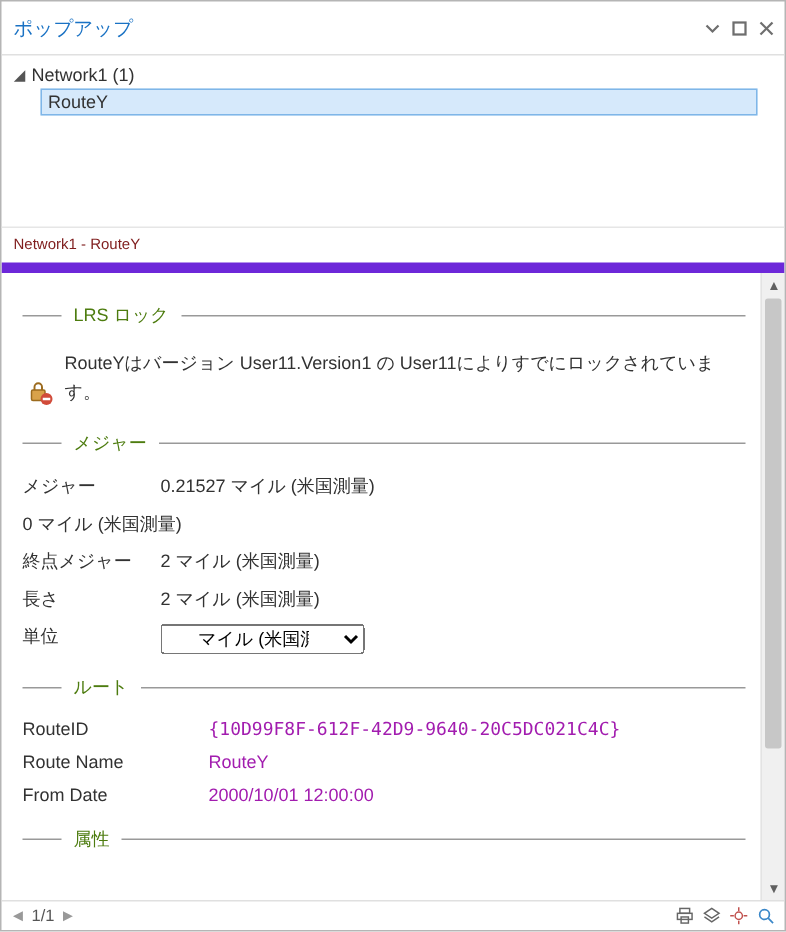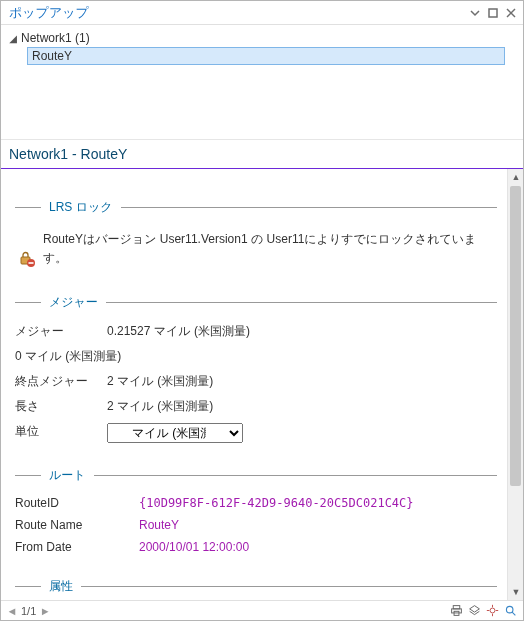--- a/index.html
+++ b/index.html
@@ -11,67 +11,67 @@
     width: 524px;
     height: 621px;
     display: flex;
     flex-direction: column;
     border: 1px solid #b5b5b5;
   }
   
   .titlebar {
     display: flex;
     align-items: center;
-    height: 24px;
+    height: 36px;
     padding: 0 4px 0 8px;
     border-bottom: 1px solid #e0e0e0;
   }
   .title-text { color: #1a72c4; font-size: 13px; flex: 1; }
   .titlebar .icon { width: 16px; height: 16px; display: flex; align-items: center; justify-content: center; color: #6e6e6e; margin-left: 2px; cursor: default; }
   .titlebar .icon svg { width: 10px; height: 10px; stroke: #6e6e6e; stroke-width: 1.5; fill: none; }
   
   .tree-area { padding: 4px 6px 2px 6px; border-bottom: 1px solid #e6e6e6; height: 115px; overflow: hidden; }
   .tree-row { display: flex; align-items: center; height: 18px; }
   .expander { width: 12px; text-align: center; color: #555; font-size: 10px; user-select: none; cursor: pointer; }
   .tree-label { padding: 0 2px; }
   .tree-sel {
     margin-left: 20px;
     border: 1px solid #7fb6e8;
     background: #d6e9fb;
     padding: 1px 4px;
     width: 478px;
   }
   
   .subtitle {
-    color: #0c4a6e;
-    font-size: 14px;
+    color: #7f1d1d;
+    font-size: 10px;
     padding: 6px 8px;
-    border-bottom: 1px solid #6d28d9;
+    border-bottom: 7px solid #6d28d9;
   }
   
   .content-wrap { flex: 1; position: relative; overflow: hidden; }
   .content {
     position: absolute; left: 0; right: 16px; top: 0; bottom: 0;
     overflow: hidden;
     padding: 10px 10px 0 14px;
   }
   .scrollbar {
     position: absolute; right: 0; top: 0; bottom: 0; width: 16px;
     background: #f0f0f0; border-left: 1px solid #e3e3e3;
   }
   .scroll-arrow { position: absolute; left: 0; width: 16px; height: 16px; display:flex; align-items:center; justify-content:center; color:#606060; font-size:9px; cursor:pointer; }
   .scroll-arrow.top { top:0; }
   .scroll-arrow.bot { bottom:0; }
   .scroll-thumb { position: absolute; left: 2px; right: 2px; top: 17px; height: 300px; background: #c7c7c7; border-radius: 2px; cursor:pointer; }
   
   .section {
     display: flex;
     align-items: center;
-    margin: 20px 0 8px 0;
-    color: #0369a1;
+    margin: 10px 0 8px 0;
+    color: #4d7c0f;
   }
   .section .line-l { height: 1px; background: #999; width: 26px; }
   .section .sec-label { padding: 0 8px; white-space: nowrap; }
   .section .line-r { height: 1px; background: #999; flex: 1; }
   
   .lock-row { display: flex; align-items: flex-end; padding: 6px 4px 6px 0; }
   .lock-icon { width: 24px; display: flex; justify-content: center; padding-top: 2px; flex-shrink:0; }
   .lock-msg { flex: 1; line-height: 1.6; padding-left: 4px; }
   
   .kv { display: flex; padding: 4px 0; }

